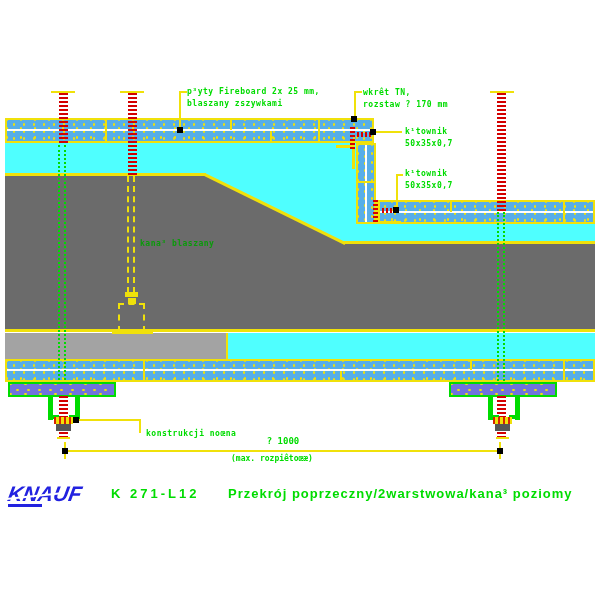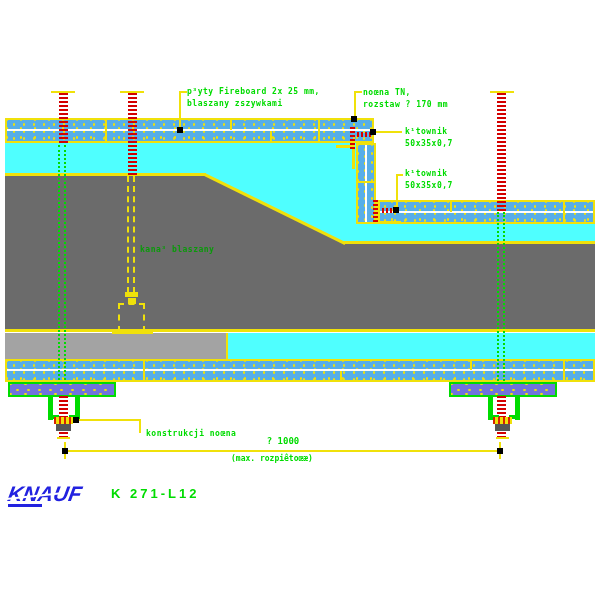--- a/index.html
+++ b/index.html
@@ -143,39 +143,40 @@
   <div class="a yl" style="left:396px;top:174px;width:2px;height:35px;"></div>
   <div class="a dot" style="left:393px;top:207px;"></div>
 
   <div class="a dot" style="left:73px;top:417px;"></div>
   <div class="a yl" style="left:79px;top:419px;width:62px;height:2px;"></div>
   <div class="a yl" style="left:139px;top:419px;width:2px;height:14px;"></div>
 
   <div class="a lbl" style="left:187px;top:86px;">p³yty Fireboard 2x 25 mm,</div>
   <div class="a lbl" style="left:187px;top:98px;">blaszany zszywkami</div>
 
-  <div class="a lbl" style="left:363px;top:87px;">noœna TN,</div>
+  <div class="a lbl" style="left:363px;top:87px;">wkrêt TN,</div>
   <div class="a lbl" style="left:363px;top:99px;">rozstaw ? 170 mm</div>
 
   <div class="a lbl" style="left:405px;top:126px;">k¹townik</div>
   <div class="a lbl" style="left:405px;top:138px;">50x35x0,7</div>
 
   <div class="a lbl" style="left:405px;top:168px;">k¹townik</div>
   <div class="a lbl" style="left:405px;top:180px;">50x35x0,7</div>
 
-  <div class="a lbl dlbl" style="left:140px;top:244px;text-align:center;">kana³ blaszany</div>
+  <div class="a lbl dlbl" style="left:140px;top:238px;text-align:center;">kana³ blaszany</div>
 
   <div class="a lbl" style="left:146px;top:428px;">konstrukcji noœna</div>
 
   <div class="a yl" style="left:64px;top:450px;width:437px;height:2px;"></div>
   <div class="a yl" style="left:64px;top:442px;width:2px;height:17px;"></div>
   <div class="a yl" style="left:499px;top:442px;width:2px;height:17px;"></div>
   <div class="a dot" style="left:62px;top:448px;"></div>
   <div class="a dot" style="left:497px;top:448px;"></div>
   <div class="a dim" style="left:233px;top:436px;width:100px;text-align:center;">? 1000</div>
   <div class="a dim" style="left:212px;top:454px;width:120px;text-align:center;font-size:8px;">(max. rozpiêtoœæ)</div>
 
   <div class="a logo" style="left:8px;top:482px;">KNAUF</div>
   <div class="a wl" style="left:6px;top:495px;width:58px;height:2px;transform:rotate(-6deg);"></div>
   <div class="a" style="left:8px;top:504px;width:34px;height:3px;background:var(--blue);"></div>
   <div class="a code" style="left:103px;top:486px;margin-left:8px;">K 271-L12</div>
+  <div class="a ttl" style="left:228px;top:486px;">Przekrój poprzeczny/2warstwowa/kana³ poziomy</div>
 
 </div>
 
 </body></html>

